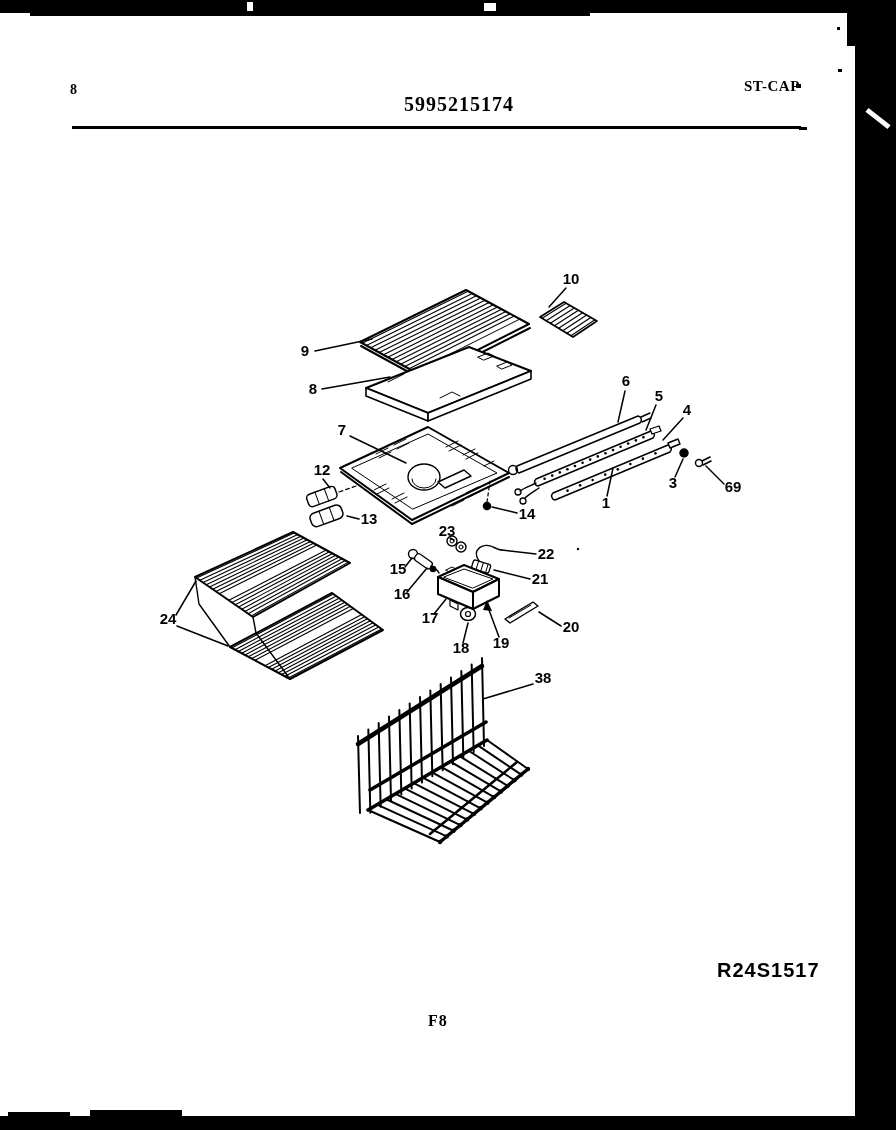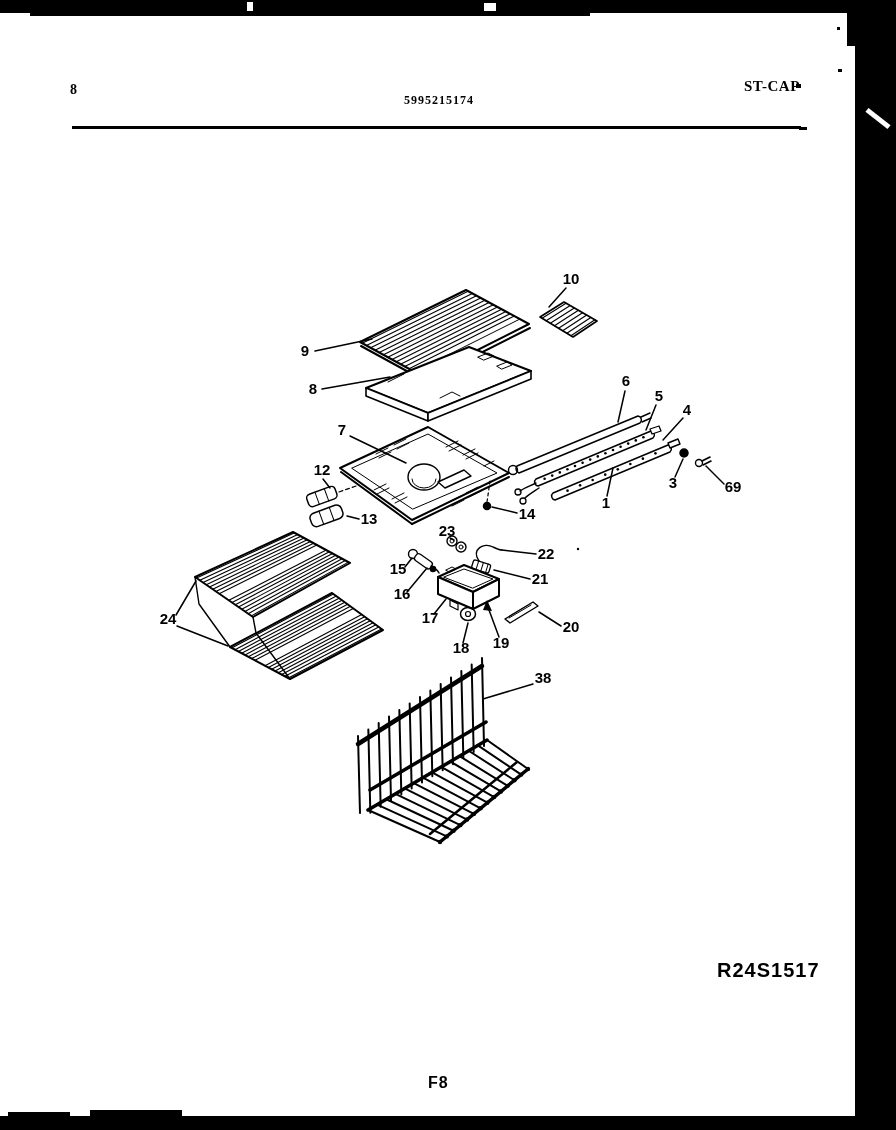--- a/index.html
+++ b/index.html
@@ -1,26 +1,26 @@
 <!DOCTYPE html>
 <html><head>
 <meta charset="utf-8">
 <style>
   html,body{margin:0;padding:0;background:#888;}
   .page{position:relative;width:896px;height:1130px;background:#ffffff;overflow:hidden;
         font-family:"Liberation Serif",serif;color:#000;}
   .abs{position:absolute;}
   .hdr{font-weight:bold;letter-spacing:.5px;}
   .page-num{left:70px;top:82px;font-size:14px;}
-  .doc-num{left:404px;top:93px;font-size:12px;letter-spacing:1px;text-align:right;}
+  .doc-num{left:404px;top:93px;font-size:20px;letter-spacing:1px;text-align:right;}
   .sec-code{left:744px;top:78px;font-size:15px;letter-spacing:.5px;}
   .hrule{left:72px;top:126px;width:729px;height:3px;background:#000;}
   .fig-code{left:717px;top:959px;font-family:"Liberation Sans",sans-serif;
             font-weight:bold;font-size:20px;letter-spacing:1px;}
-  .foot-label{left:428px;top:1074px;font-family:Liberation Sans, sans-serif;
+  .foot-label{left:428px;top:1012px;font-family:Liberation Serif, serif;
               font-weight:bold;font-size:16px;letter-spacing:1px;}
   svg.diagram{position:absolute;left:0;top:0;}
   .callout-label{font:bold 15px "Liberation Sans",sans-serif;fill:#000;}
   
   .band{background:#000;}
   .top-band{left:0;top:0;width:896px;height:13px;}
   .top-band2{left:30px;top:13px;width:560px;height:3px;}
   .right-band{left:855px;top:0;width:41px;height:1130px;}
   .right-sliver{left:847px;top:0;width:10px;height:46px;}
   .bot-band{left:0;top:1116px;width:896px;height:14px;}

